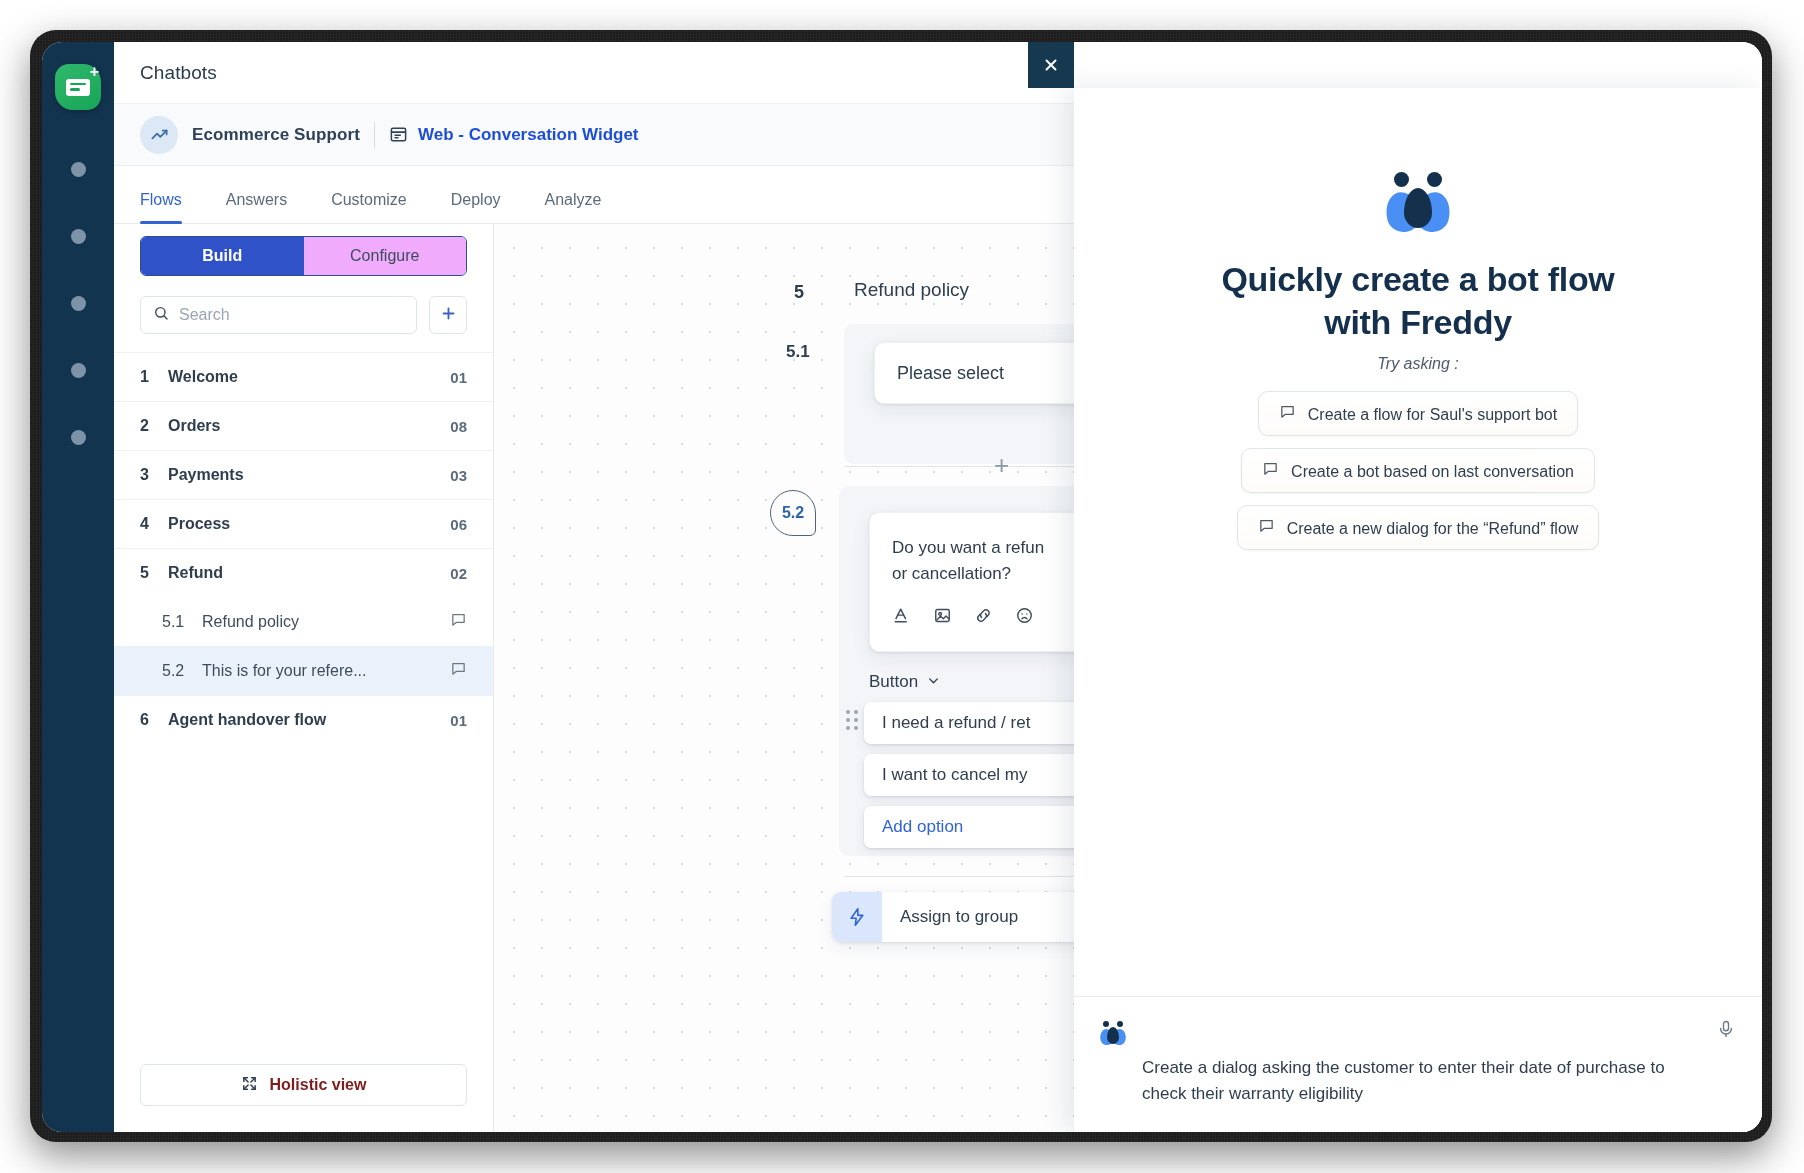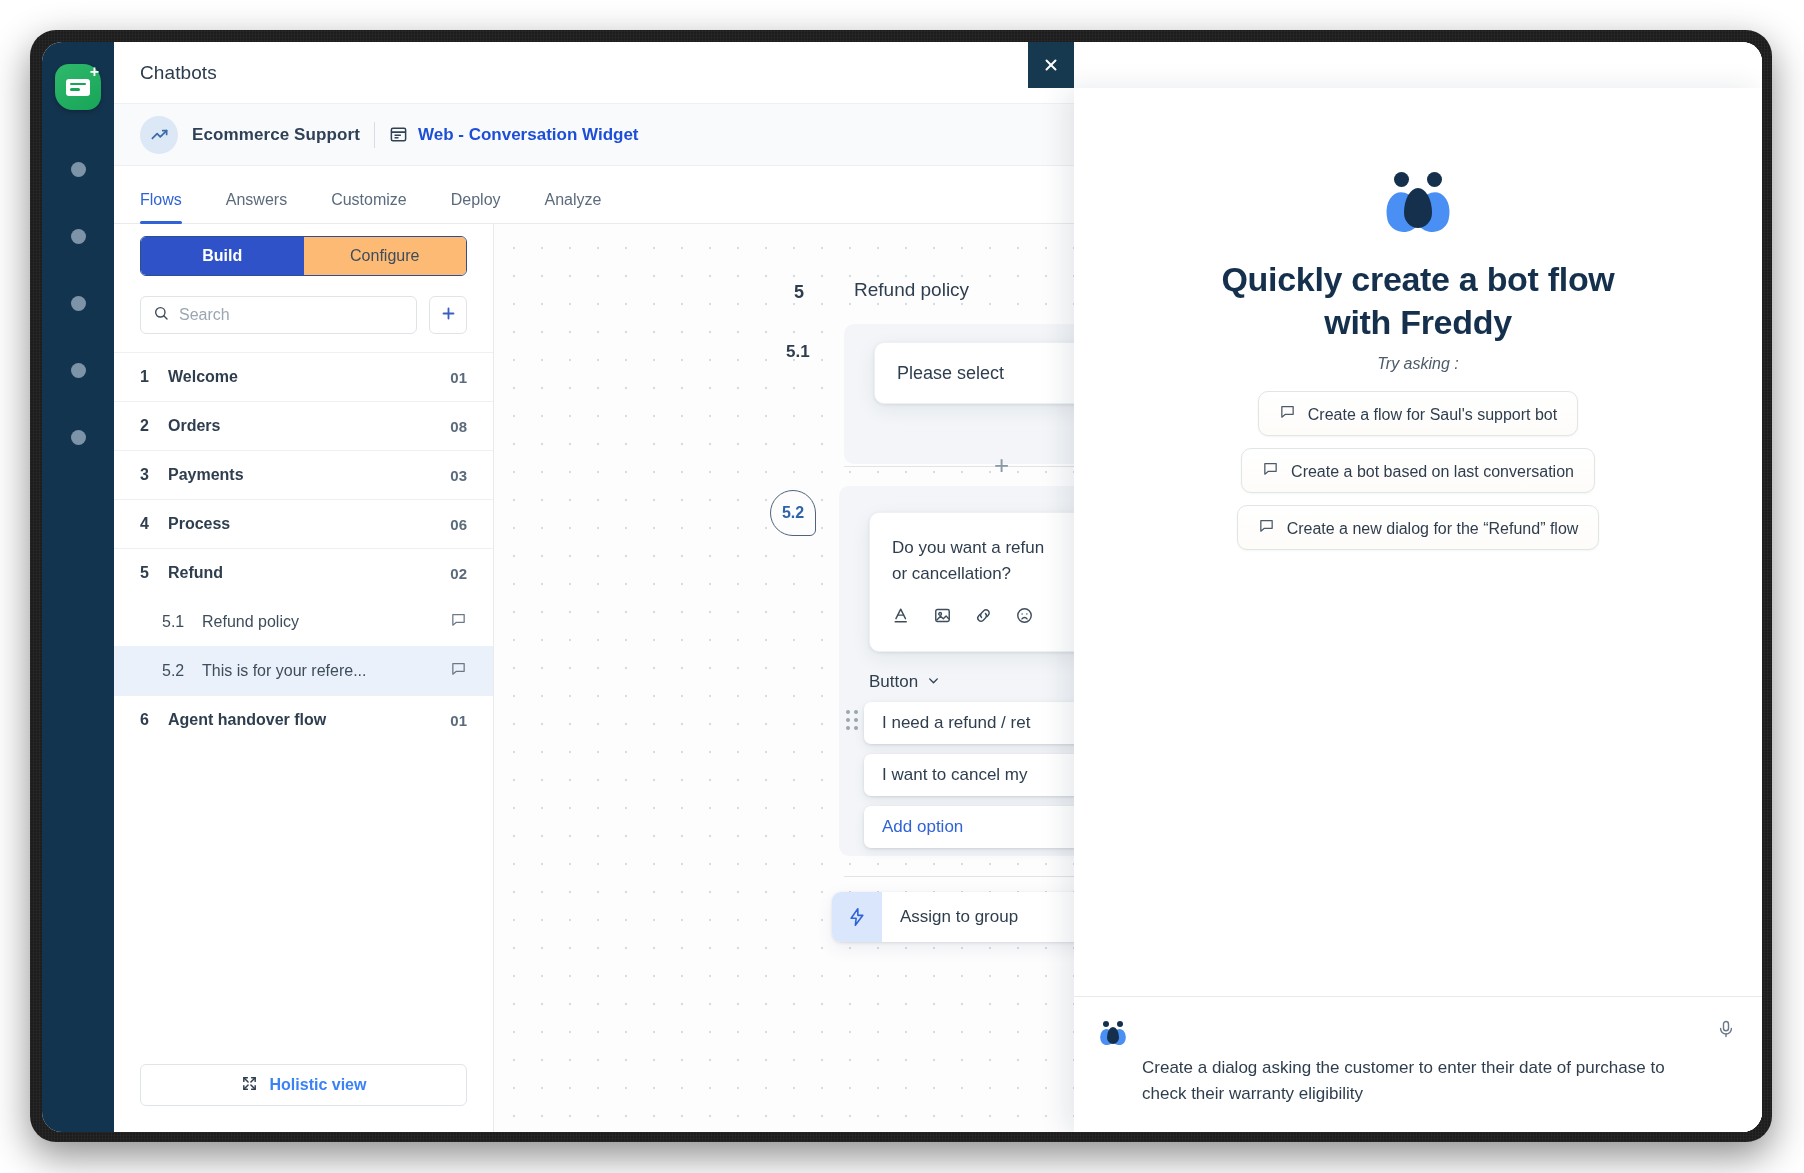--- a/index.html
+++ b/index.html
@@ -211,21 +211,21 @@
     border-radius: 6px;
     overflow: hidden;
   }
   .seg {
     flex: 1 1 50%;
     display:flex; align-items:center; justify-content:center;
     font-size: 16px; font-weight: 700;
     cursor: pointer;
   }
   .seg.on { background:#2f52c9; color:#ffffff; }
-  .seg.off { background:#fdba74; color:#3e4d5c; font-weight:400;}
+  .seg.off { background:#f0abfc; color:#3e4d5c; font-weight:400;}
 
   .searchrow {
     margin: 20px 26px 0 26px;
     display: flex;
     gap: 12px;
   }
   .searchbox {
     flex: 1 1 auto;
     height: 38px;
     border: 1px solid #dfe4e9;
@@ -285,21 +285,21 @@
   .flowrow.sub .bubble svg{ width:17px;height:17px;}
 
   .holistic-wrap { padding: 0 26px 26px 26px; }
   .holistic {
     width: 100%;
     height: 42px;
     border: 1px solid #dfe4e9;
     border-radius: 6px;
     background:#ffffff;
     display:flex; align-items:center; justify-content:center; gap:12px;
-    font-size:16px; color:#3b82f6; font-weight:700;
+    font-size:16px; color:#7f1d1d; font-weight:700;
     cursor:pointer;
   }
   .holistic svg{ width:17px; height:17px; }
 
   
   .canvas {
     flex: 1 1 auto;
     position: relative;
     min-width: 0;
     background-color: #fdfdfe;

